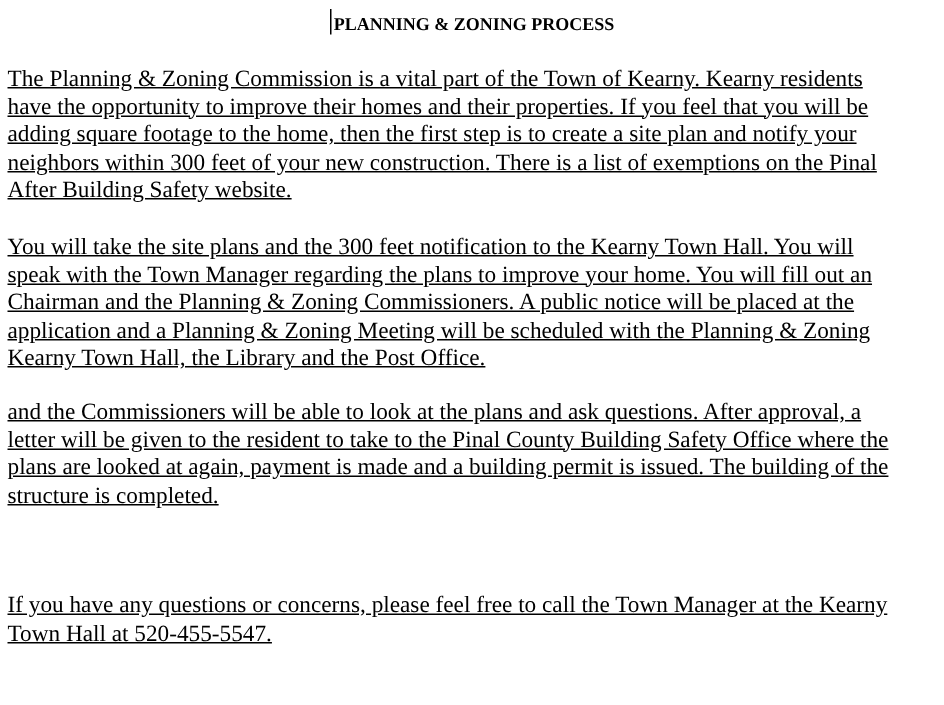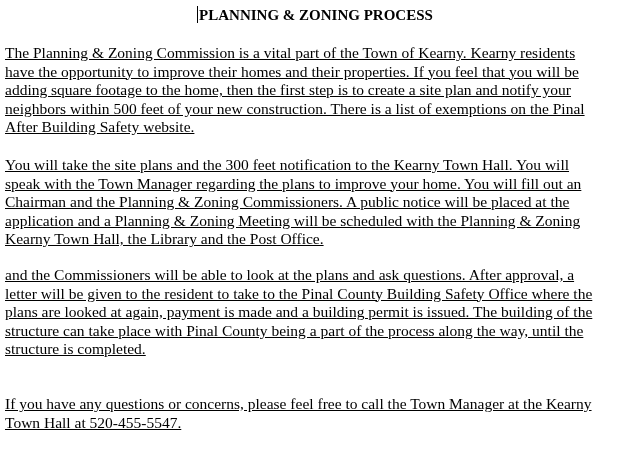--- a/index.html
+++ b/index.html
@@ -21,21 +21,21 @@
       top: 0;
       width: 620px;
     }
     .title-line {
       position: absolute;
       top: 6px;
       left: 0;
       width: 620px;
       text-align: center;
       font-weight: bold;
-      font-size: 15px;
+      font-size: 12px;
       line-height: 18px;
     }
     .title-line .cursor {
       display: inline-block;
       width: 1px;
       height: 17px;
       background: #000;
       vertical-align: -3px;
       margin-right: 1px;
     }
@@ -62,37 +62,36 @@
 
 <div class="page">
   <div class="title-line">
     <span class="cursor"></span><span>PLANNING &amp; ZONING PROCESS</span>
   </div>
 
   <div class="para" id="p1">
     <span class="line">The Planning &amp; Zoning Commission is a vital part of the Town of Kearny.  Kearny residents</span>
     <span class="line">have the opportunity to improve their homes and their properties.  If you feel that you will be</span>
     <span class="line">adding square footage to the home, then the first step is to create a site plan and notify your</span>
-    <span class="line">neighbors within 500 feet of your new construction.  There is a list of exemptions on the Pinal</span>
+    <span class="line">neighbors within 300 feet of your new construction.  There is a list of exemptions on the Pinal</span>
     <span class="line">After Building Safety website.</span>
   </div>
 
   <div class="para" id="p2">
     <span class="line">You will take the site plans and the 300 feet notification to the Kearny Town Hall.  You will</span>
     <span class="line">speak with the Town Manager regarding the plans to improve your home.  You will fill out an</span>
     <span class="line">Chairman and the Planning &amp; Zoning Commissioners.  A public notice will be placed at the</span>
     <span class="line">application and a Planning &amp; Zoning Meeting will be scheduled with the Planning &amp; Zoning</span>
     <span class="line">Kearny Town Hall, the Library and the Post Office.</span>
   </div>
 
   <div class="para" id="p3">
     <span class="line">and the Commissioners will be able to look at the plans and ask questions.  After approval, a</span>
     <span class="line">letter will be given to the resident to take to the Pinal County Building Safety Office where the</span>
     <span class="line">plans are looked at again, payment is made and a building permit is issued.  The building of the</span>
-    <span class="line">structure can take place with Pinal County being a part of the process along the way, until the</span>
     <span class="line">structure is completed.</span>
   </div>
 
   <div class="para" id="p4">
     <span class="line">If you have any questions or concerns, please feel free to call the Town Manager at the Kearny</span>
     <span class="line">Town Hall at 520-455-5547.</span>
   </div>
 
   <div class="para" id="p5">
     <span class="line">Thank you.</span>

